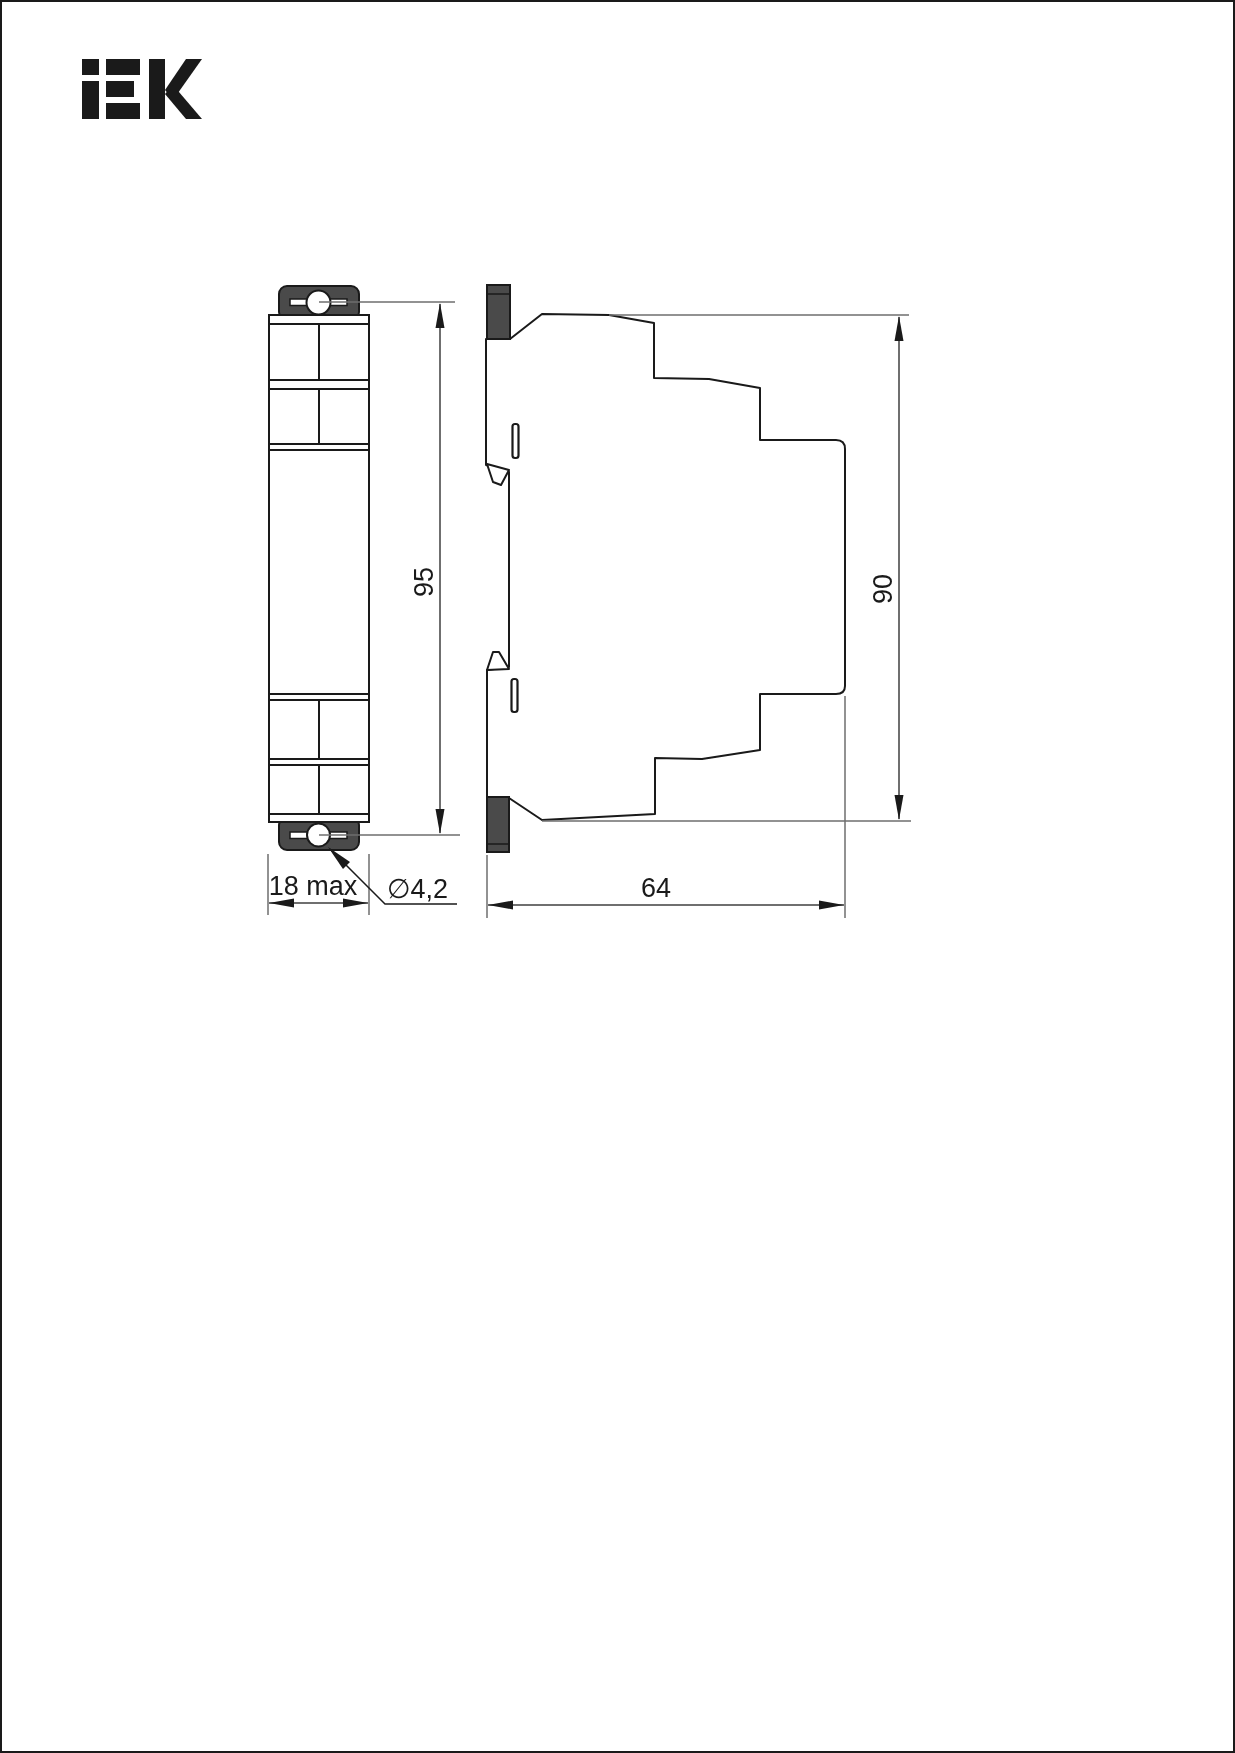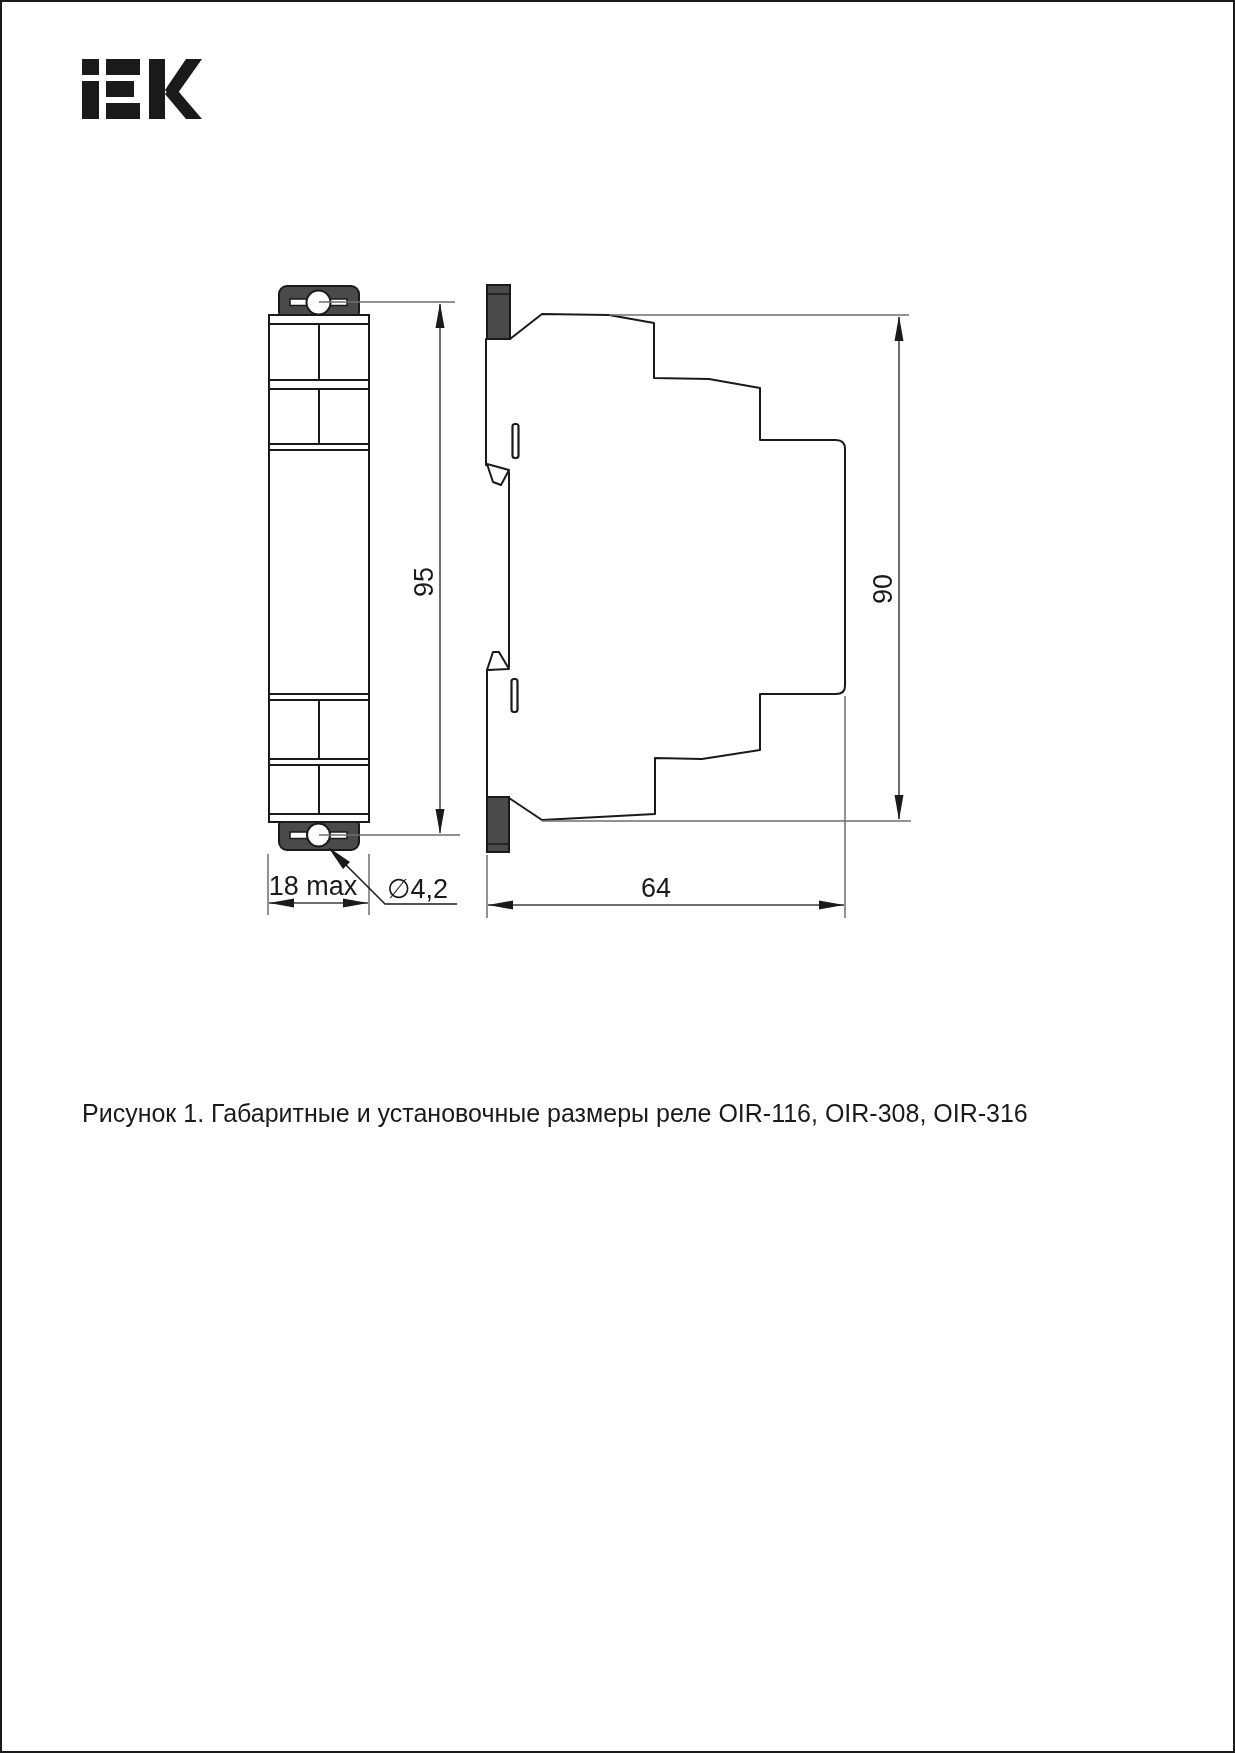--- a/index.html
+++ b/index.html
@@ -159,15 +159,14 @@
       <text class="dim-text" x="654" y="895" text-anchor="middle">64</text>
     </g>
 
     <g>
       <path d="M 328 847 L 383 902 L 455 902" fill="none" stroke="#1a1a1a" stroke-width="1.5"></path>
       <polygon points="326,845 348,860 341,867" fill="#1a1a1a"></polygon>
       <text class="dim-text" x="385" y="896" text-anchor="start">∅4,2</text>
     </g>
   </svg>
 
-  <div class="caption">Рисунок 1. Габаритные и установочные размеры реле OIR-116, OIR-308, OIR-316</div>
 
 </div>
 
 </body></html>

